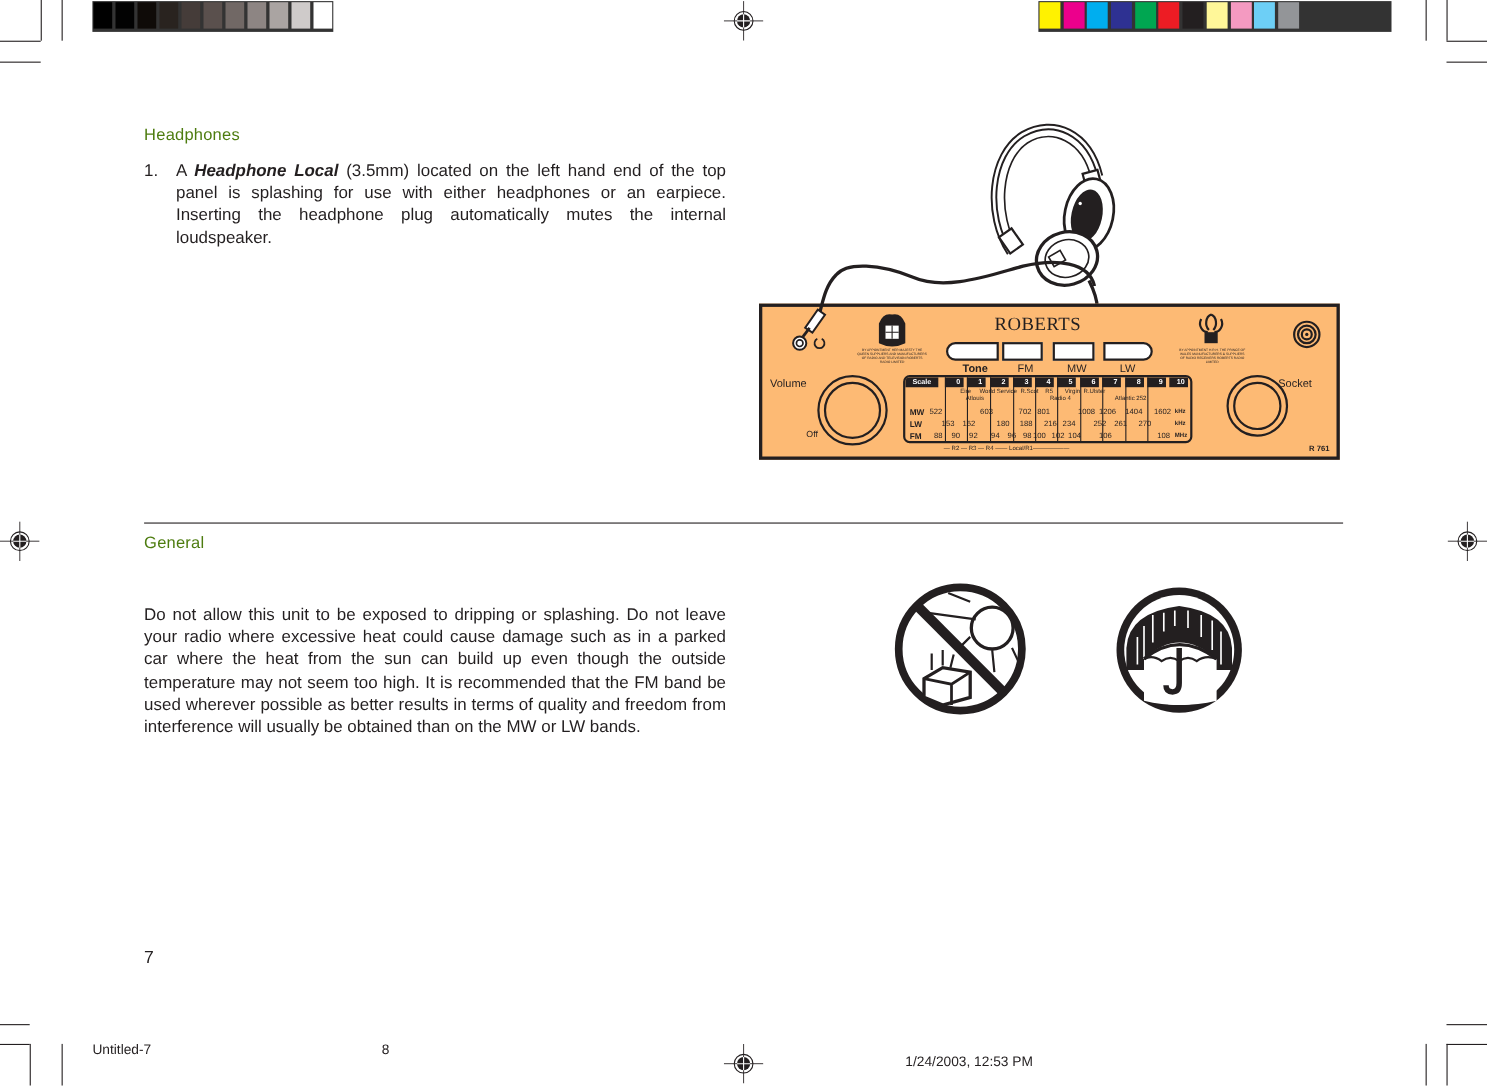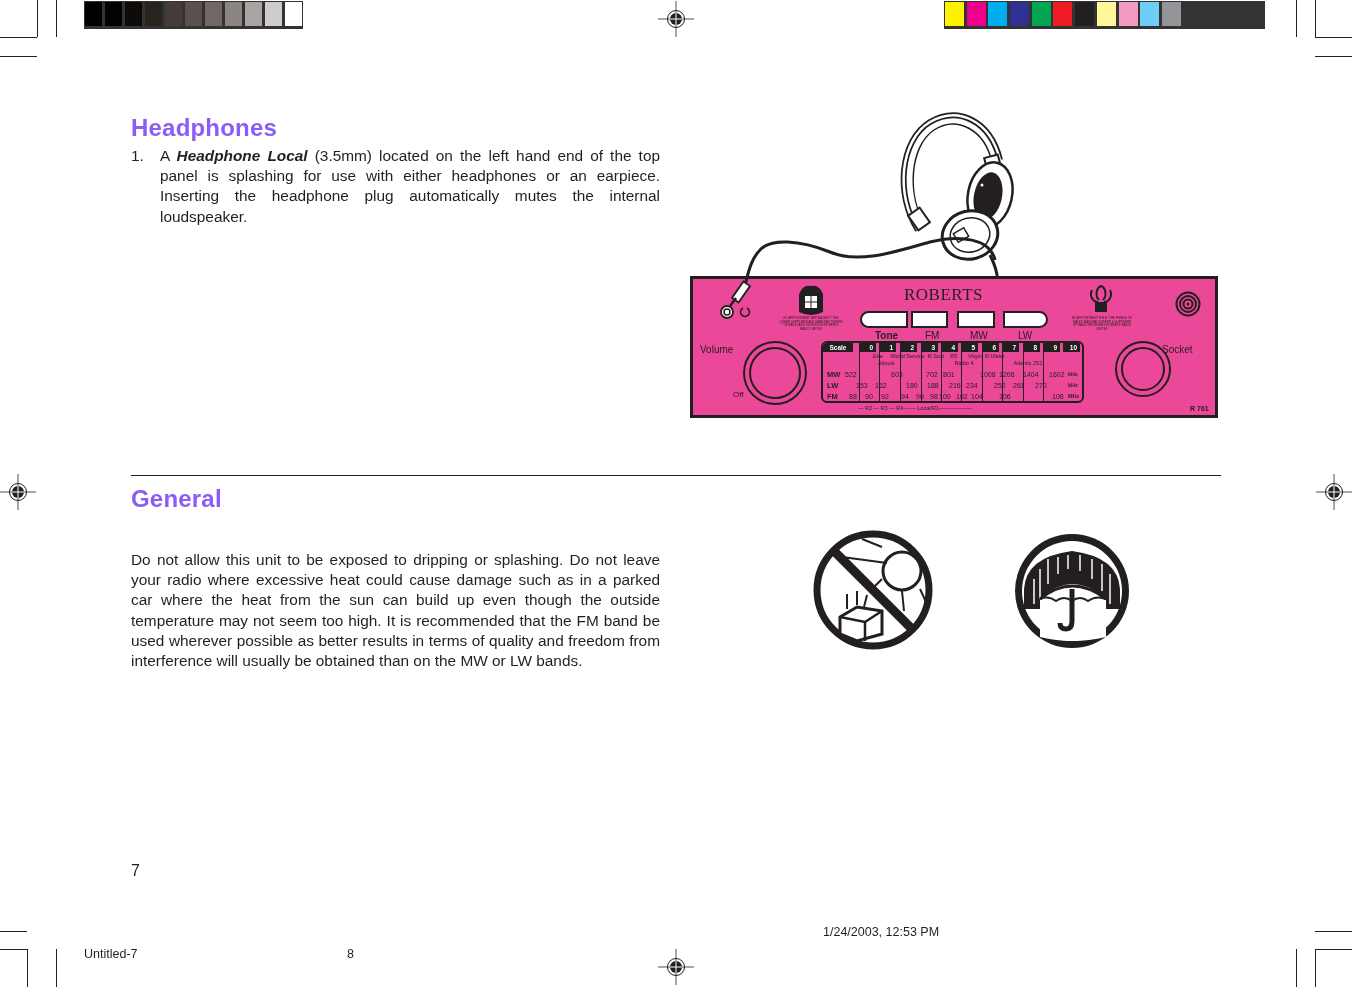--- a/index.html
+++ b/index.html
@@ -7,28 +7,28 @@
     .abs { position: absolute; }
     
     .crop { position: absolute; background: #231f20; }
     
     .bar-strip { position: absolute; top: 1px; height: 28px; display: flex; background: #333; padding: 1px; box-sizing: border-box; }
     .swatch { width: 19px; height: 24px; margin-right: 2.7px; }
     .swatch:last-child { margin-right: 0; }
     
     .reg { position: absolute; width: 36px; height: 36px; }
     
-    .heading { position: absolute; font-weight: bold; color: #8b5cf6; font-size: 24px; letter-spacing: 0.2px; }
+    .heading { position: absolute; font-weight: normal; color: #4d7c0f; font-size: 15px; letter-spacing: 0.2px; }
     .para { position: absolute; font-size: 15.4px; line-height: 20.2px; text-align: justify; color: #231f20; }
     .para p { margin: 0; }
     .num { position: absolute; }
     .rule { position: absolute; left: 131px; top: 475px; width: 1090px; height: 1px; background: #231f20; }
     .footer { position: absolute; font-size: 12.5px; color: #231f20; }
     
-    .panel { position: absolute; left: 690px; top: 276px; width: 528px; height: 142px; border: 3px solid #231f20; box-sizing: border-box; background: #ec4899; }
+    .panel { position: absolute; left: 690px; top: 276px; width: 528px; height: 142px; border: 3px solid #231f20; box-sizing: border-box; background: #fdba74; }
     .panel-text { position: absolute; font-size: 10px; color: #231f20; }
     .btn { position: absolute; top: 32px; height: 17px; border: 2.5px solid #231f20; box-sizing: border-box; background: #fff; }
     .knob { position: absolute; border-radius: 50%; border: 2.5px solid #231f20; box-sizing: border-box; }
     .knob::after { content: ""; position: absolute; left: 4px; top: 4px; right: 4px; bottom: 4px; border-radius: 50%; border: 2px solid #231f20; }
     .dial { position: absolute; left: 128px; top: 62px; width: 263px; height: 62px; border: 2px solid #231f20; border-radius: 6px; box-sizing: border-box; overflow: hidden; }
     .dial-head { position: absolute; top: 0; height: 9px; background: #231f20; color: #fff; font-size: 6.5px; font-weight: bold; text-align: right; padding-right: 3px; box-sizing: border-box; line-height: 9px; }
     .dial-line { position: absolute; top: 0; width: 1px; height: 62px; background: #231f20; }
     .dial-row { position: absolute; font-size: 7px; white-space: nowrap; }
     .band-label { position: absolute; font-size: 7.5px; font-weight: bold; }
     .tiny { position: absolute; font-size: 5.5px; white-space: nowrap; }
@@ -302,13 +302,13 @@
   <path d="M30 70 Q62 40 96 70 L96 108 Q62 116 30 108 Z" fill="#fff"></path>
   <path d="M30 70 Q62 44 96 70" fill="none" stroke="#231f20" stroke-width="3"></path>
   <path d="M30 70 Q38 66 46 72 Q54 66 62 72 Q70 66 78 72 Q86 66 96 70" fill="none" stroke="#231f20" stroke-width="2"></path>
   <path d="M62 60 L62 92 Q62 100 56 100 Q50 100 50 94" fill="none" stroke="#231f20" stroke-width="5"></path>
 </svg>
 
 <div class="abs" style="left:131px;top:862px;font-size:16px;">7</div>
 
 <div class="footer" style="left:84px;top:947px;">Untitled-7</div>
 <div class="footer" style="left:347px;top:947px;">8</div>
-<div class="footer" style="left:823px;top:925px;">1/24/2003, 12:53 PM</div>
+<div class="footer" style="left:823px;top:958px;">1/24/2003, 12:53 PM</div>
 
 </body></html>

